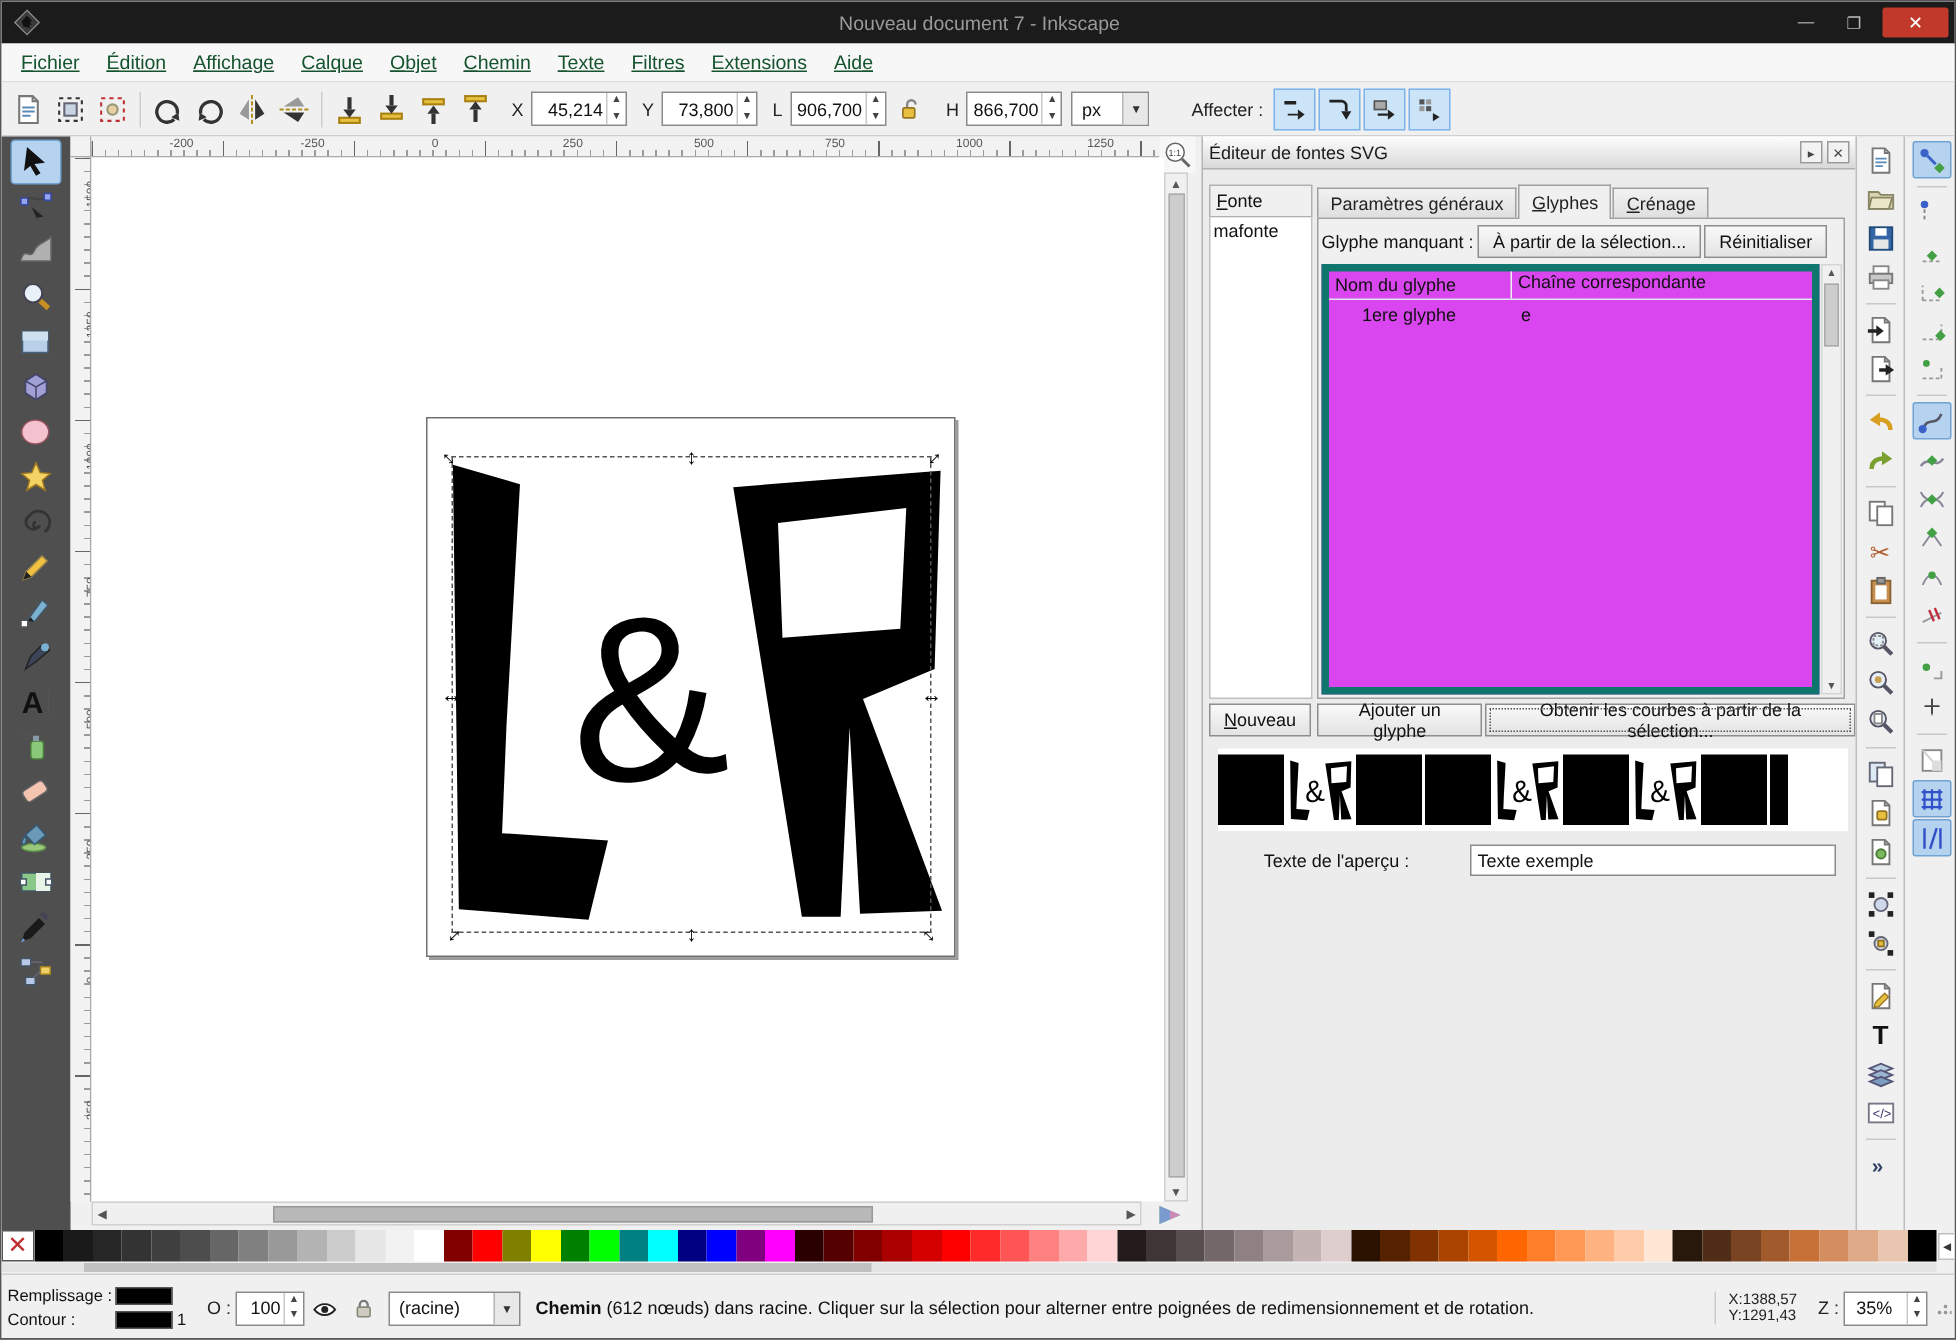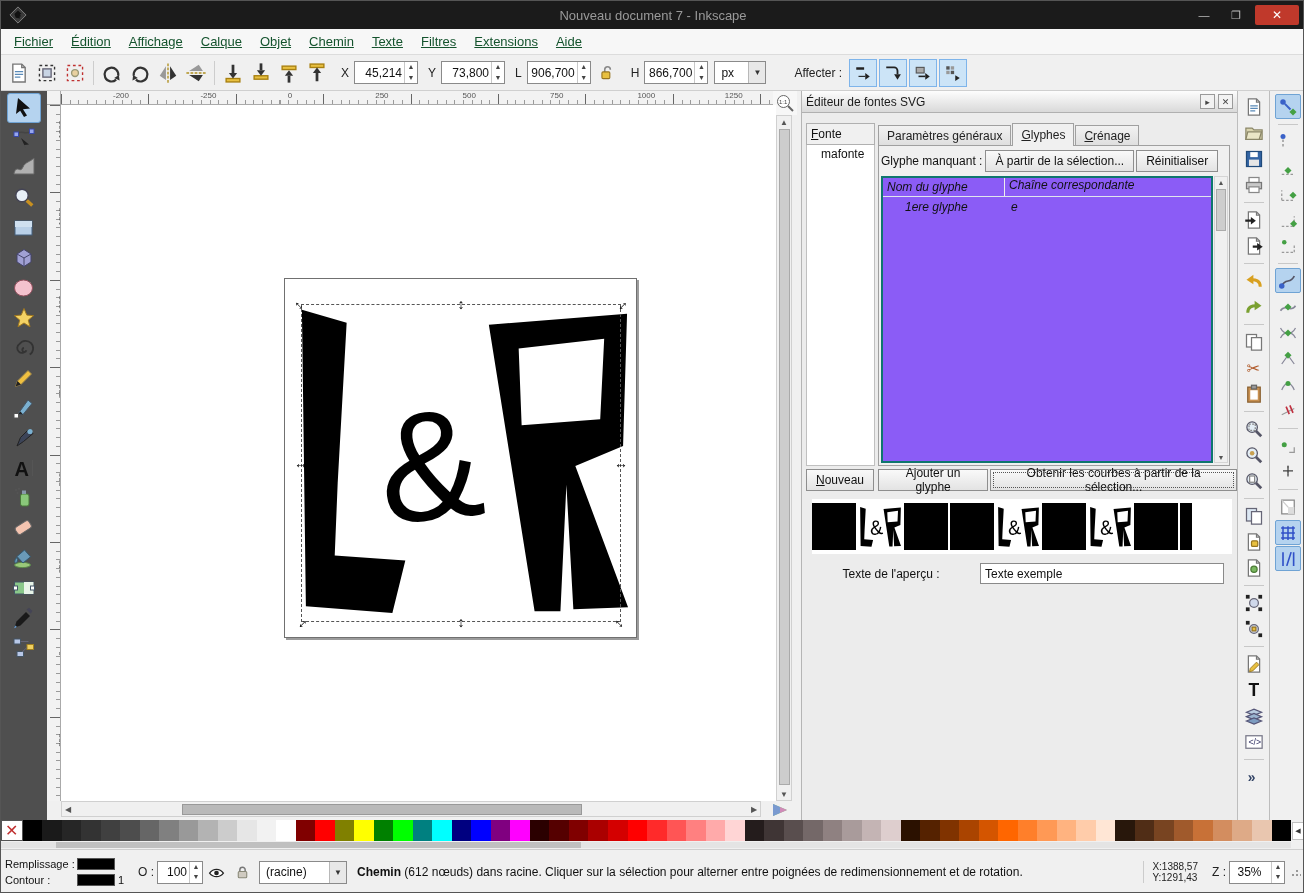--- a/index.html
+++ b/index.html
@@ -52,31 +52,31 @@
   #hscroll .thumb{position:absolute;top:2px;height:11px;background:#b9b9b9;border:1px solid #999;}
   #zoom11{position:absolute;left:772px;top:90px;width:24px;height:24px;background:#f7f7f7;display:flex;align-items:center;justify-content:center;}
   #cmicon{position:absolute;left:766px;top:799px;width:26px;height:20px;display:flex;align-items:center;justify-content:center;}
   
   #dock{position:absolute;left:800px;top:90px;width:436px;height:729px;background:#ececec;border-left:1px solid #b5b5b5;}
   #dock-header{position:absolute;left:0;top:0;width:100%;height:22px;background:linear-gradient(#fdfdfd,#d9d9d9);border-bottom:1px solid #b0b0b0;display:flex;align-items:center;padding:0 4px;}
   #dock-header .dtitle{font-size:12px;color:#1a1a1a;flex:1;}
   .dhbtn{width:15px;height:15px;border:1px solid #9a9a9a;background:#f2f2f2;font-size:9px;color:#444;display:flex;align-items:center;justify-content:center;margin-left:3px;}
   #font-col-header{position:absolute;left:4px;top:32px;width:69px;height:22px;background:#f0f0f0;border:1px solid #b0b0b0;font-size:12px;display:flex;align-items:center;padding-left:4px;color:#111;}
   #font-list{position:absolute;left:4px;top:54px;width:69px;height:321px;background:#fff;border:1px solid #c0c0c0;border-top:none;}
-  .font-item{font-size:12px;padding:2px 14px;color:#111;}
+  .font-item{font-size:12px;padding:2px 2px;color:#111;}
   #new-font-btn{position:absolute;left:4px;top:378px;}
   .btn{height:22px;background:linear-gradient(#f9f9f9,#e3e3e3);border:1px solid #8e8e8e;font-size:12px;color:#111;padding:0 9px;display:inline-flex;align-items:center;justify-content:center;}
   .btn.focused{outline:1px dotted #555;outline-offset:-4px;}
   #tabs{position:absolute;left:76px;top:32px;height:23px;display:flex;align-items:flex-end;}
   .tab{height:21px;padding:0 8px;font-size:12px;display:flex;align-items:center;background:linear-gradient(#f2f2f2,#dedede);border:1px solid #a0a0a0;border-bottom:none;margin-right:1px;color:#222;}
   .tab.active{height:23px;background:#f0f0f0;position:relative;z-index:2;}
   #tab-frame{position:absolute;left:76px;top:54px;width:352px;height:321px;border:1px solid #a0a0a0;background:#f0f0f0;}
   #missing-row{position:absolute;left:2px;top:4px;display:flex;align-items:center;}
   #missing-row .lab{font-size:12px;color:#111;margin-right:3px;}
-  #glyph-table{position:absolute;left:2px;top:30px;right:16px;bottom:2px;background:#8b5cf6;border:2px solid #0f766e;font-style:italic;}
+  #glyph-table{position:absolute;left:2px;top:30px;right:16px;bottom:2px;background:#d946ef;border:5px solid #0f766e;}
   .gt-header{display:flex;border-bottom:1px solid #e0e6ee;}
   .gt-header .c1{width:122px;font-size:12px;padding:2px 4px;color:#111;border-right:1px solid #eee;}
   .gt-header .c2{flex:1;font-size:12px;padding:0 4px;color:#111;}
   .gt-row{display:flex;}
   .gt-row .c1{width:122px;font-size:12px;padding:3px 22px;color:#111;}
   .gt-row .c2{flex:1;font-size:12px;padding:3px 6px;color:#111;}
   #gt-scroll{position:absolute;right:1px;top:30px;width:14px;bottom:2px;background:#f0f0f0;border:1px solid #d5d5d5;}
   #gt-scroll .thumb{position:absolute;left:1px;top:12px;width:10px;height:42px;background:#cdcdcd;border:1px solid #aaa;}
   #glyph-btns{position:absolute;left:76px;top:378px;display:flex;gap:2px;}
   #preview-strip{position:absolute;left:10px;top:408px;width:420px;height:55px;background:#fff;display:flex;align-items:center;gap:2px;overflow:hidden;}

